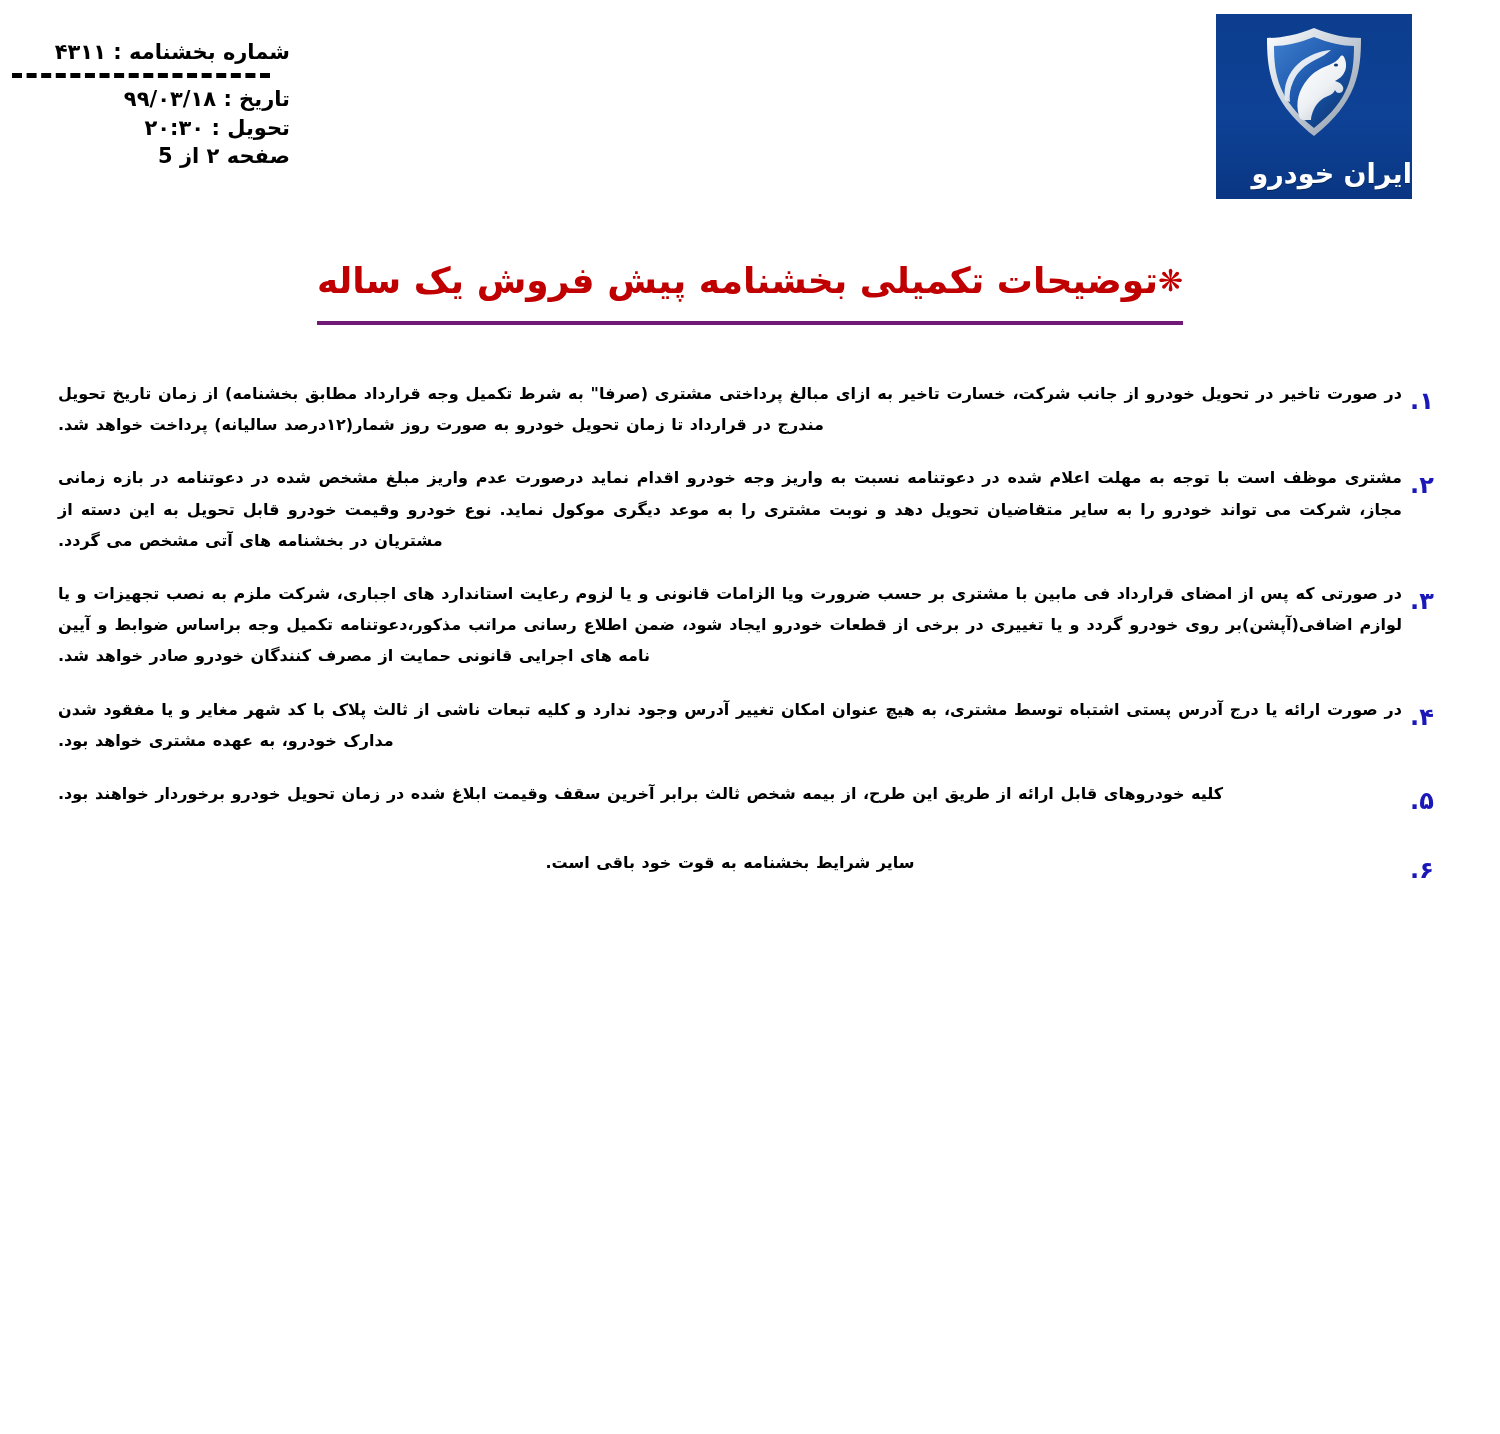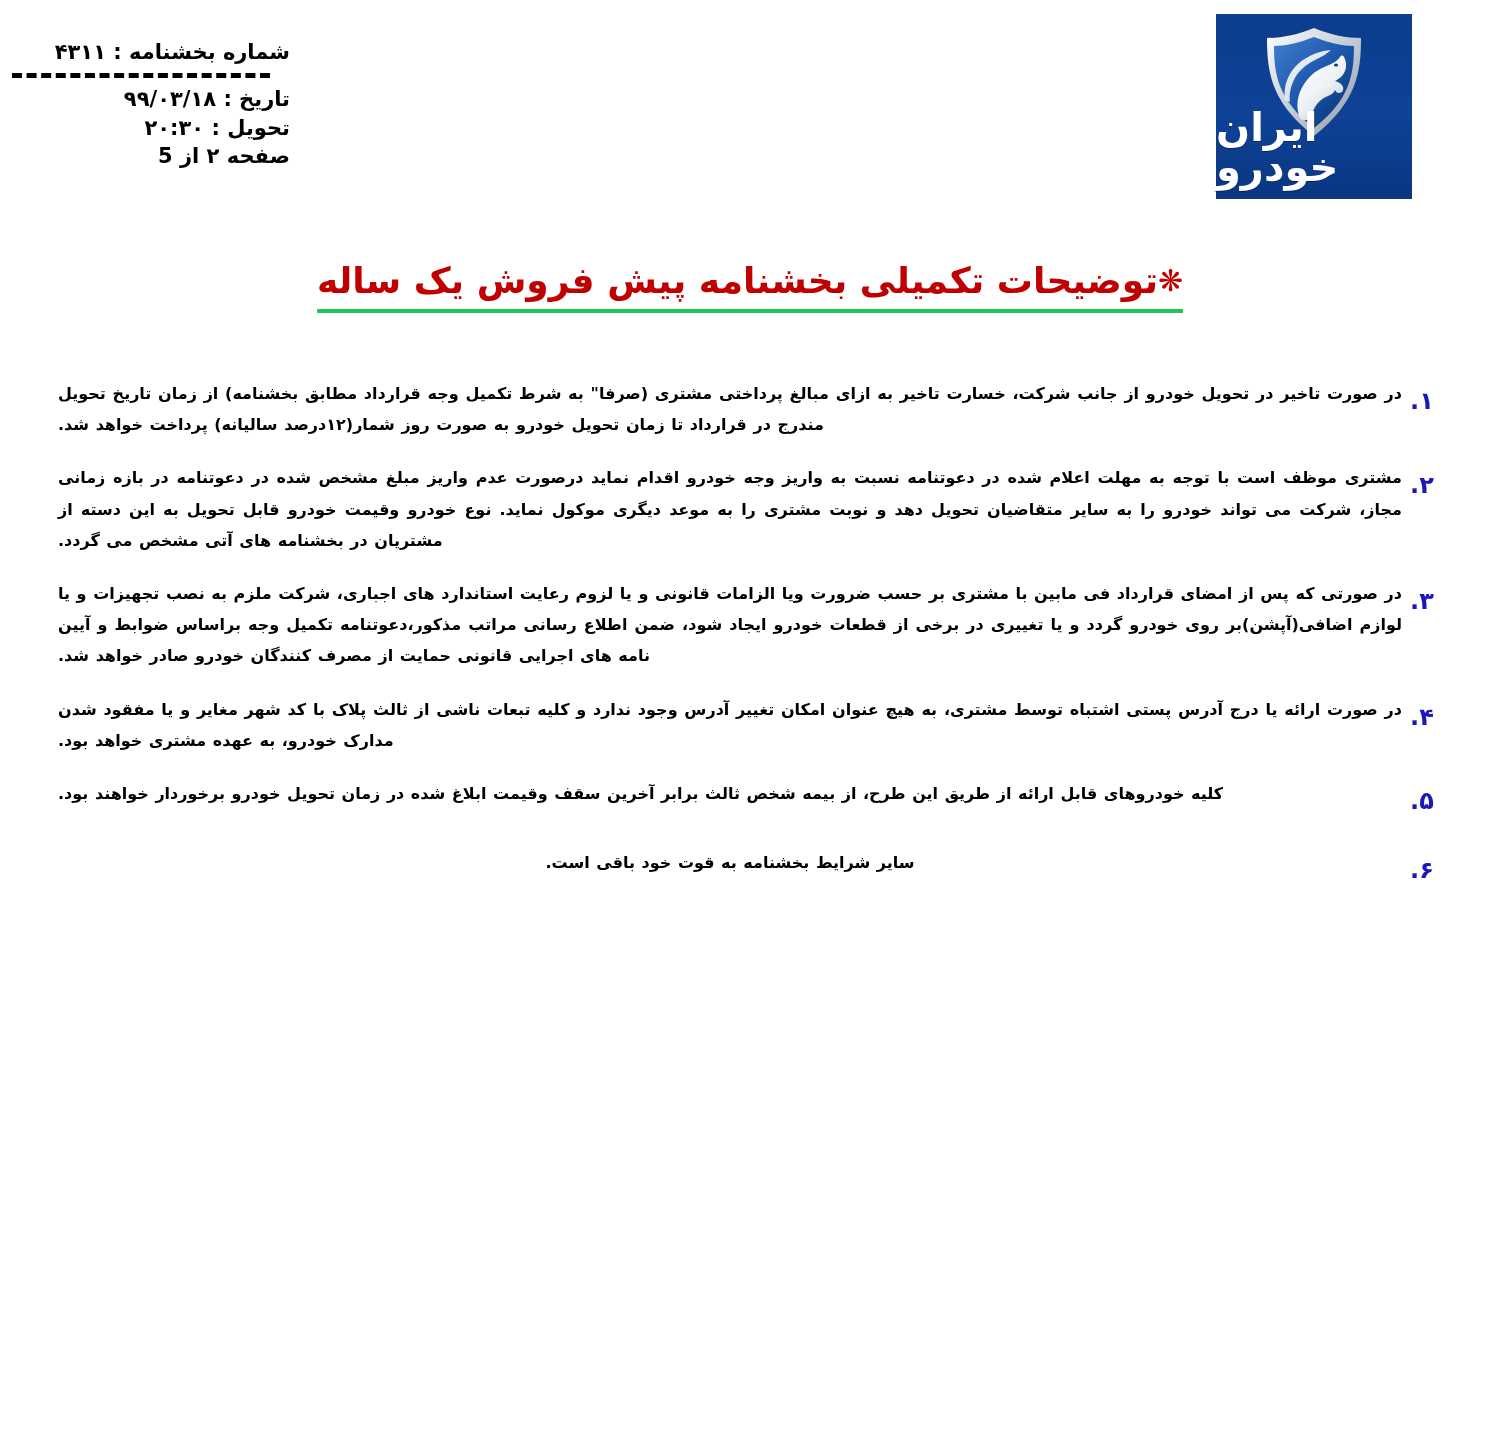--- a/index.html
+++ b/index.html
@@ -73,23 +73,23 @@
     transform: translateX(-50%);
     width: 118px;
     height: 118px;
   }
   #logo-shield-wrap svg { display: block; }
   #logo-wordmark {
     position: absolute;
     bottom: 12px;
     left: 0;
     width: 100%;
-    text-align: left;
+    text-align: right;
     color: #ffffff;
-    font-size: 40px;
+    font-size: 27px;
     font-weight: bold;
     letter-spacing: -1px;
     direction: rtl;
     line-height: 1;
     font-family: "DejaVu Sans", sans-serif;
     text-shadow: 0 1px 0 rgba(0,0,0,0.35);
   }
 
   
   #doc-title-wrap {
@@ -99,22 +99,22 @@
     width: 1500px;
     text-align: center;
   }
   #doc-title {
     display: inline-block;
     color: #c00000;
     font-size: 36px;
     font-weight: bold;
     direction: rtl;
     line-height: 1.25;
-    border-bottom: 4px solid #22c55e;
-    padding-bottom: 6px;
+    border-bottom: 4px solid #701a75;
+    padding-bottom: 18px;
     white-space: nowrap;
   }
   #doc-title .star-glyph {
     font-size: 30px;
     vertical-align: 2px;
   }
 
   
   #clauses {
     position: absolute;

